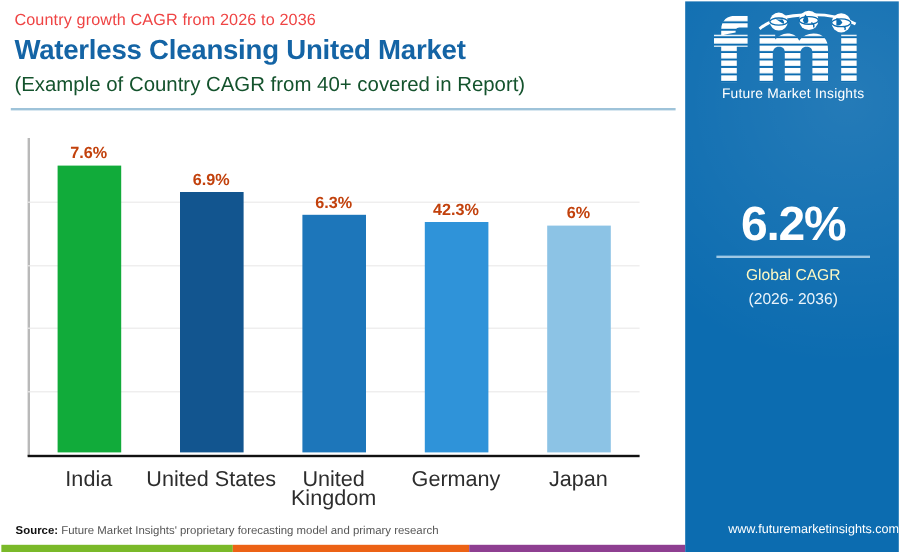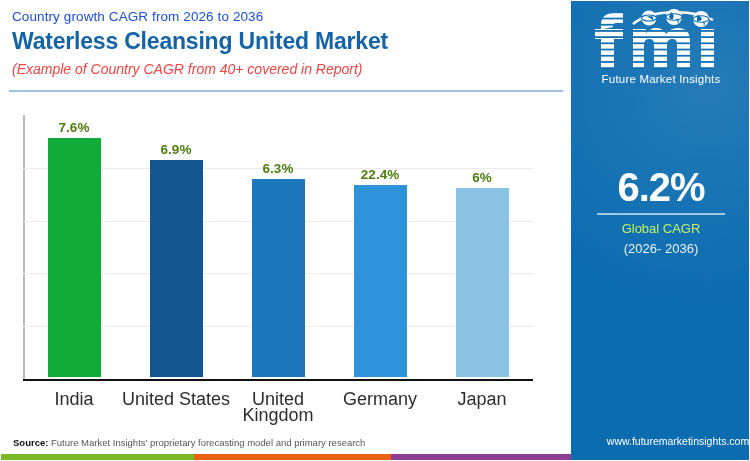--- a/index.html
+++ b/index.html
@@ -25,40 +25,39 @@
     position: absolute;
     left: 0; top: 0;
     width: 570px; height: 461px;
     background: #ffffff;
   }
 
   .eyebrow {
     position: absolute;
     left: 11px; top: 8px;
     font-size: 13.5px;
-    color: #1d4ed8;
+    color: #ef4444;
     letter-spacing: 0.1px;
     white-space: nowrap;
   }
   .title {
     position: absolute;
     left: 11px; top: 27px;
     font-size: 23px;
     font-weight: bold;
     color: #1464a5;
     letter-spacing: -0.2px;
     white-space: nowrap;
   }
   .subtitle {
     position: absolute;
     left: 11px; top: 60px;
-    font-size: 14px;
-    color: #ef4444;
-    white-space: nowrap;
-    font-style: italic;
+    font-size: 17px;
+    color: #14532d;
+    white-space: nowrap;
   }
   .header-rule {
     position: absolute;
     left: 8px; top: 89px;
     width: 554px; height: 2px;
     background: #9ec3d9;
   }
 
   
   .chart {
@@ -94,21 +93,21 @@
     position: absolute;
     bottom: 2px;
     width: 53px;
   }
   .bar-value {
     position: absolute;
     width: 90px;
     text-align: center;
     font-size: 13.5px;
     font-weight: bold;
-    color: #4d7c0f;
+    color: #c2410c;
     white-space: nowrap;
   }
   .cat-label {
     position: absolute;
     width: 110px;
     text-align: center;
     font-size: 18px;
     color: #2d2d2d;
     line-height: 16px;
   }
@@ -184,21 +183,21 @@
     left: 26px; top: 212px;
     width: 128px; height: 1.5px;
     background: #9fc8e4;
   }
   .cagr-label {
     position: absolute;
     left: 0; top: 220px;
     width: 180px;
     text-align: center;
     font-size: 13px;
-    color: #bef264;
+    color: #fef9c3;
   }
   .cagr-period {
     position: absolute;
     left: 0; top: 240px;
     width: 180px;
     text-align: center;
     font-size: 13px;
     color: #eaf3fa;
   }
   .site-url {
@@ -235,21 +234,21 @@
           <div class="bar" style="left: 24.5px; height: 238.857px; background: rgb(17, 171, 58);"></div>
           <div class="bar-value" style="left: 6px; top: 5.14286px;">7.6%</div>
           <div class="cat-label" style="left: -4px; top: 276px;">India</div>
           <div class="bar" style="left: 126.5px; height: 216.857px; background: rgb(18, 85, 143);"></div>
           <div class="bar-value" style="left: 108px; top: 27.1429px;">6.9%</div>
           <div class="cat-label" style="left: 98px; top: 276px;">United States</div>
           <div class="bar" style="left: 228.5px; height: 198px; background: rgb(29, 118, 186);"></div>
           <div class="bar-value" style="left: 210px; top: 46px;">6.3%</div>
           <div class="cat-label" style="left: 200px; top: 276px;">United Kingdom</div>
           <div class="bar" style="left: 330.5px; height: 191.714px; background: rgb(47, 147, 217);"></div>
-          <div class="bar-value" style="left: 312px; top: 52.2857px;">22.4%</div>
+          <div class="bar-value" style="left: 312px; top: 52.2857px;">42.3%</div>
           <div class="cat-label" style="left: 302px; top: 276px;">Germany</div>
           <div class="bar" style="left: 432.5px; height: 188.571px; background: rgb(140, 195, 229);"></div>
           <div class="bar-value" style="left: 414px; top: 55.4286px;">6%</div>
           <div class="cat-label" style="left: 404px; top: 276px;">Japan</div>
         </div>
     </div>
 
     <div class="source">
       <b>Source:</b>
       <span>Future Market Insights' proprietary forecasting model and primary research</span>

